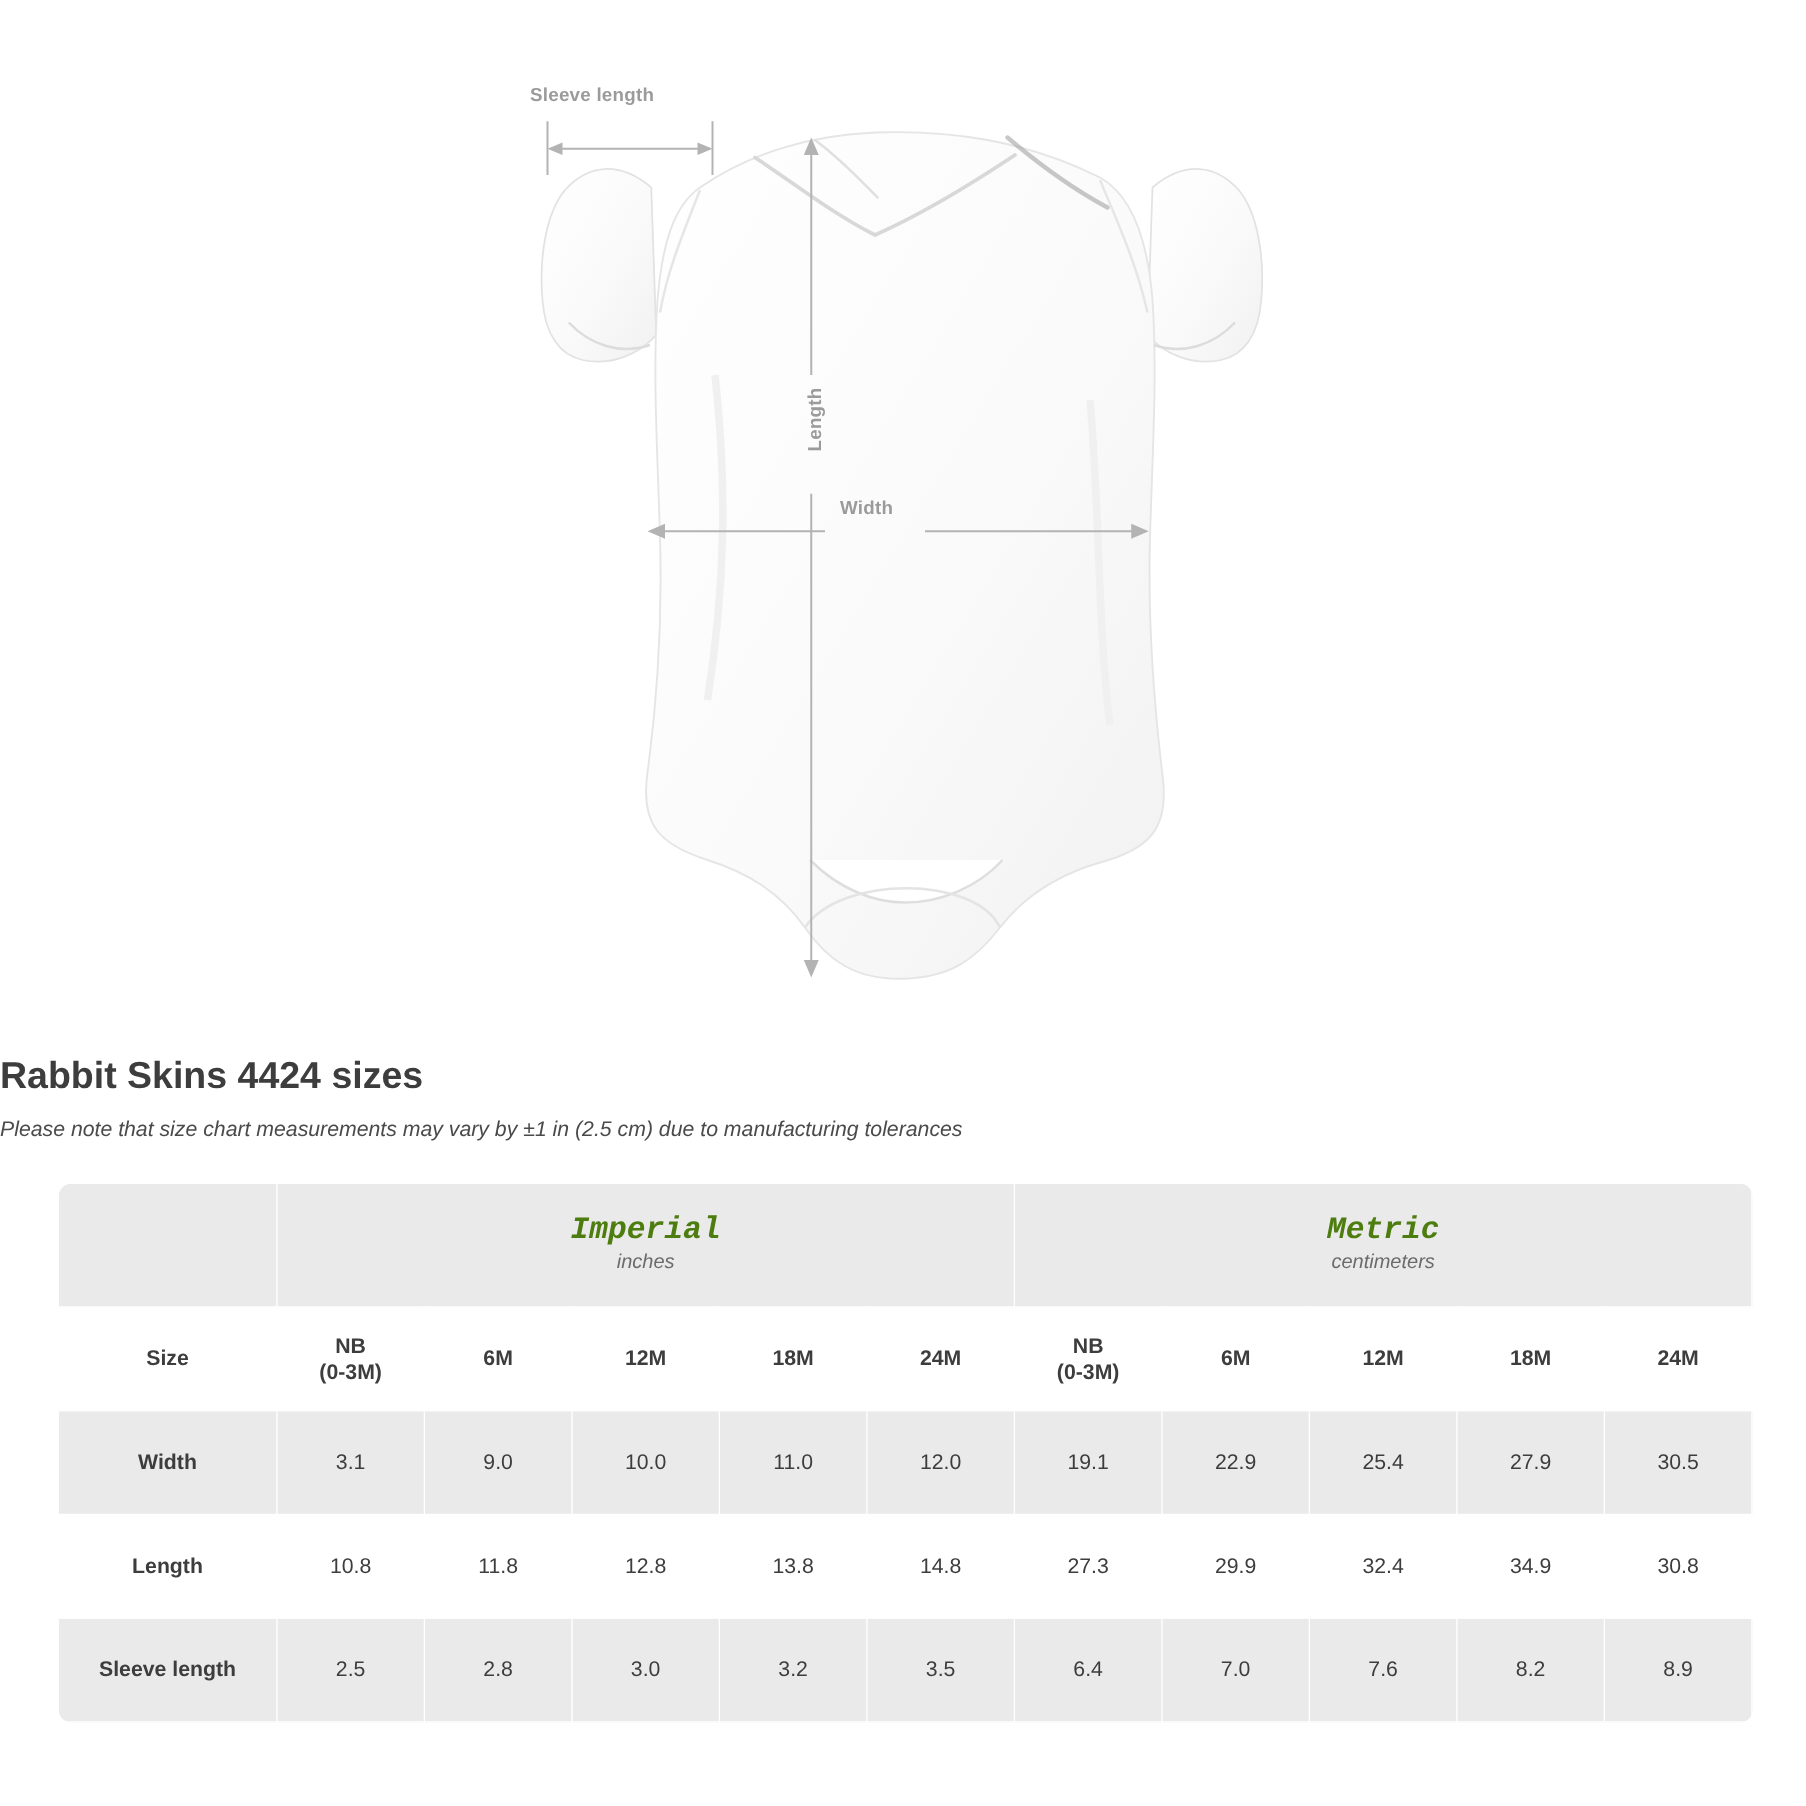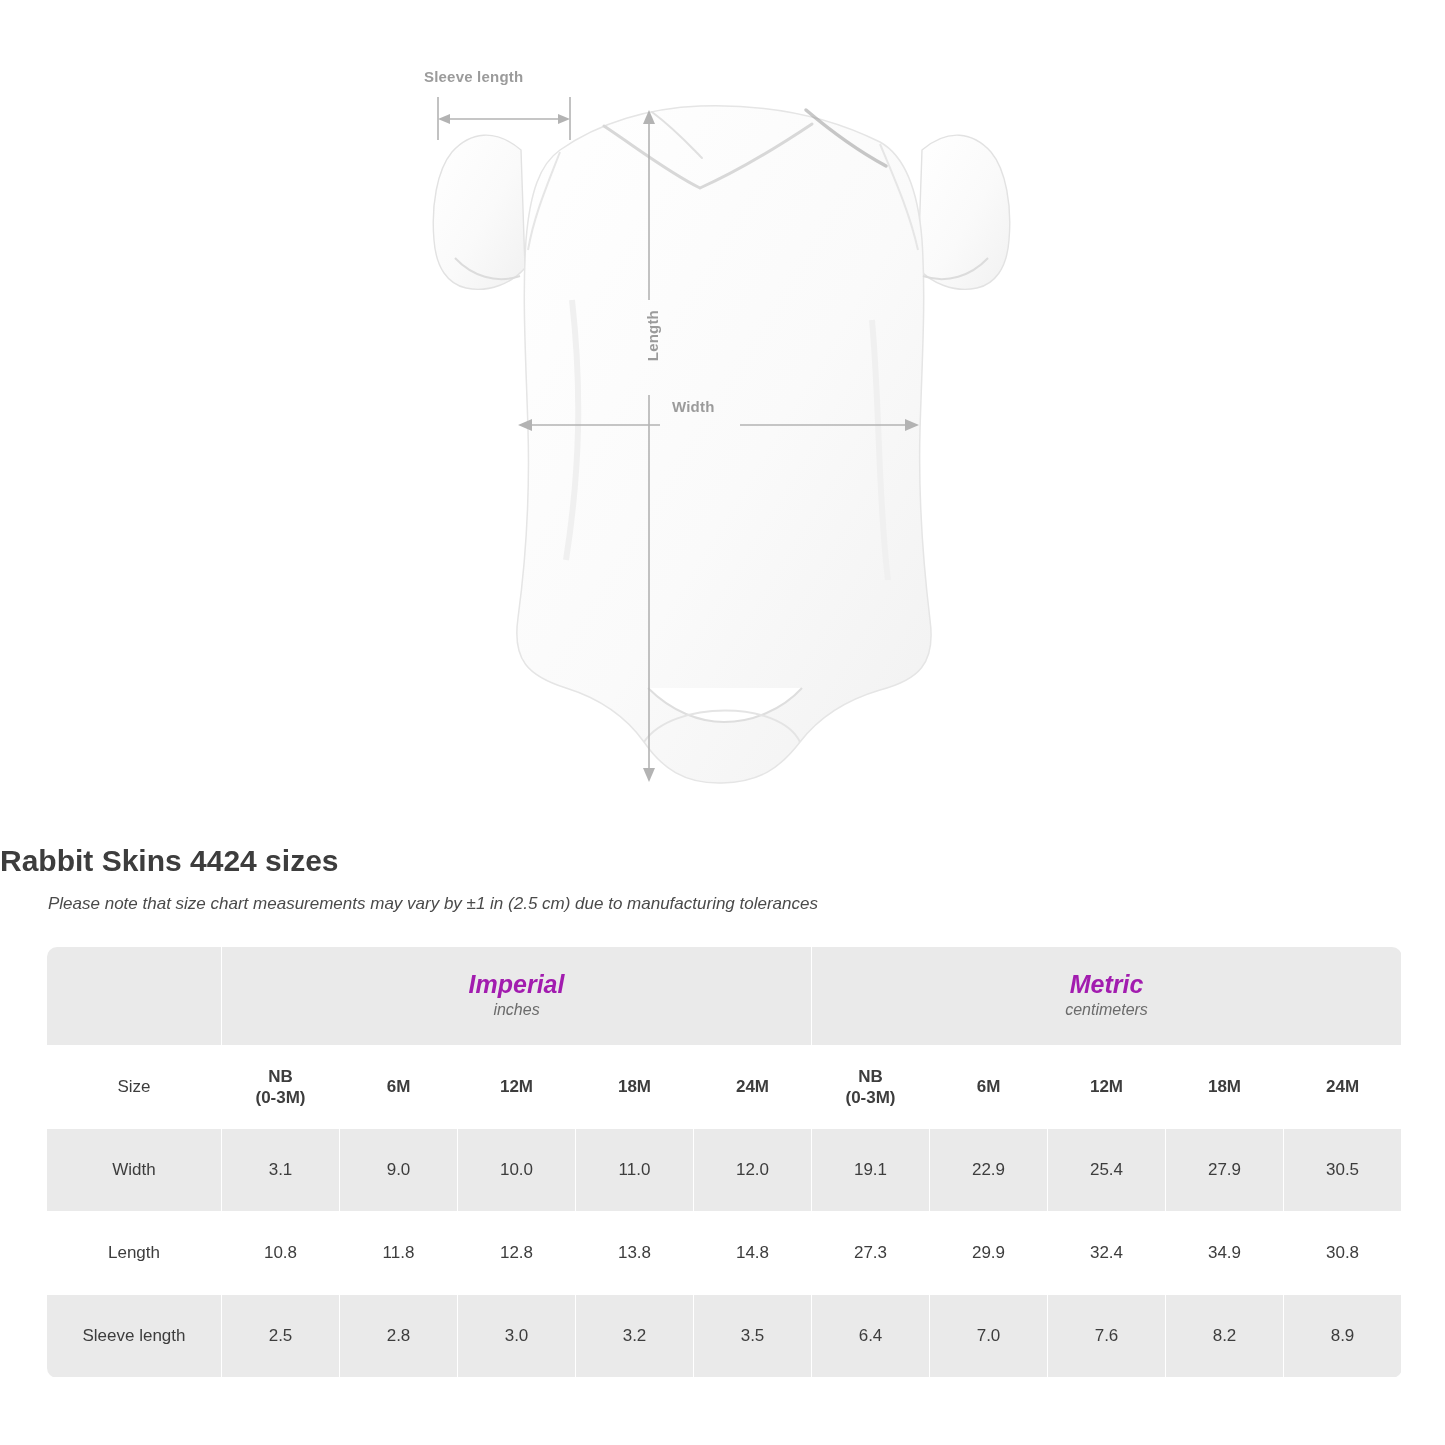--- a/index.html
+++ b/index.html
@@ -66,21 +66,20 @@
     font-size: 30px;
     font-weight: bold;
     color: #3d3d3d;
     margin: 0 0 16px 0;
   }
   .chart-note {
     font-size: 17px;
     font-style: italic;
     color: #4a4a4a;
     margin: 0;
-    padding-left: 48px;
   }
 
   
   .table-wrap {
     margin: 32px 46px 0 46px;
   }
   table.size-table {
     border-collapse: collapse;
     width: 1353px;
     table-layout: fixed;
@@ -103,22 +102,23 @@
     background: #eaeaea;
     border-top-left-radius: 10px;
   }
   .units-row td.last {
     border-top-right-radius: 10px;
   }
   .unit-main {
     font-size: 25px;
     font-weight: bold;
     font-style: italic;
-    color: #a21caf;
+    color: #4d7c0f;
     line-height: 1.15;
+    font-family: Liberation Mono, monospace;
   }
   .unit-sub {
     font-size: 16px;
     font-style: italic;
     color: #6b6b6b;
     line-height: 1.4;
   }
 
   
   .head-row td {
@@ -135,21 +135,21 @@
   .sz-sub { display: block; line-height: 1.25; }
 
   
   tr.data-row td {
     height: 82px;
     padding: 0;
   }
   tr.band td { background: #eaeaea; }
   tr.plain td { background: #ffffff; }
   td.rowlabel {
-    font-weight: normal;
+    font-weight: bold;
     font-size: 17px;
   }
   tr.last-row td:first-child { border-bottom-left-radius: 10px; }
   tr.last-row td:last-child { border-bottom-right-radius: 10px; }
 </style>
 </head>
 <body>
 
 <div class="page">
 

